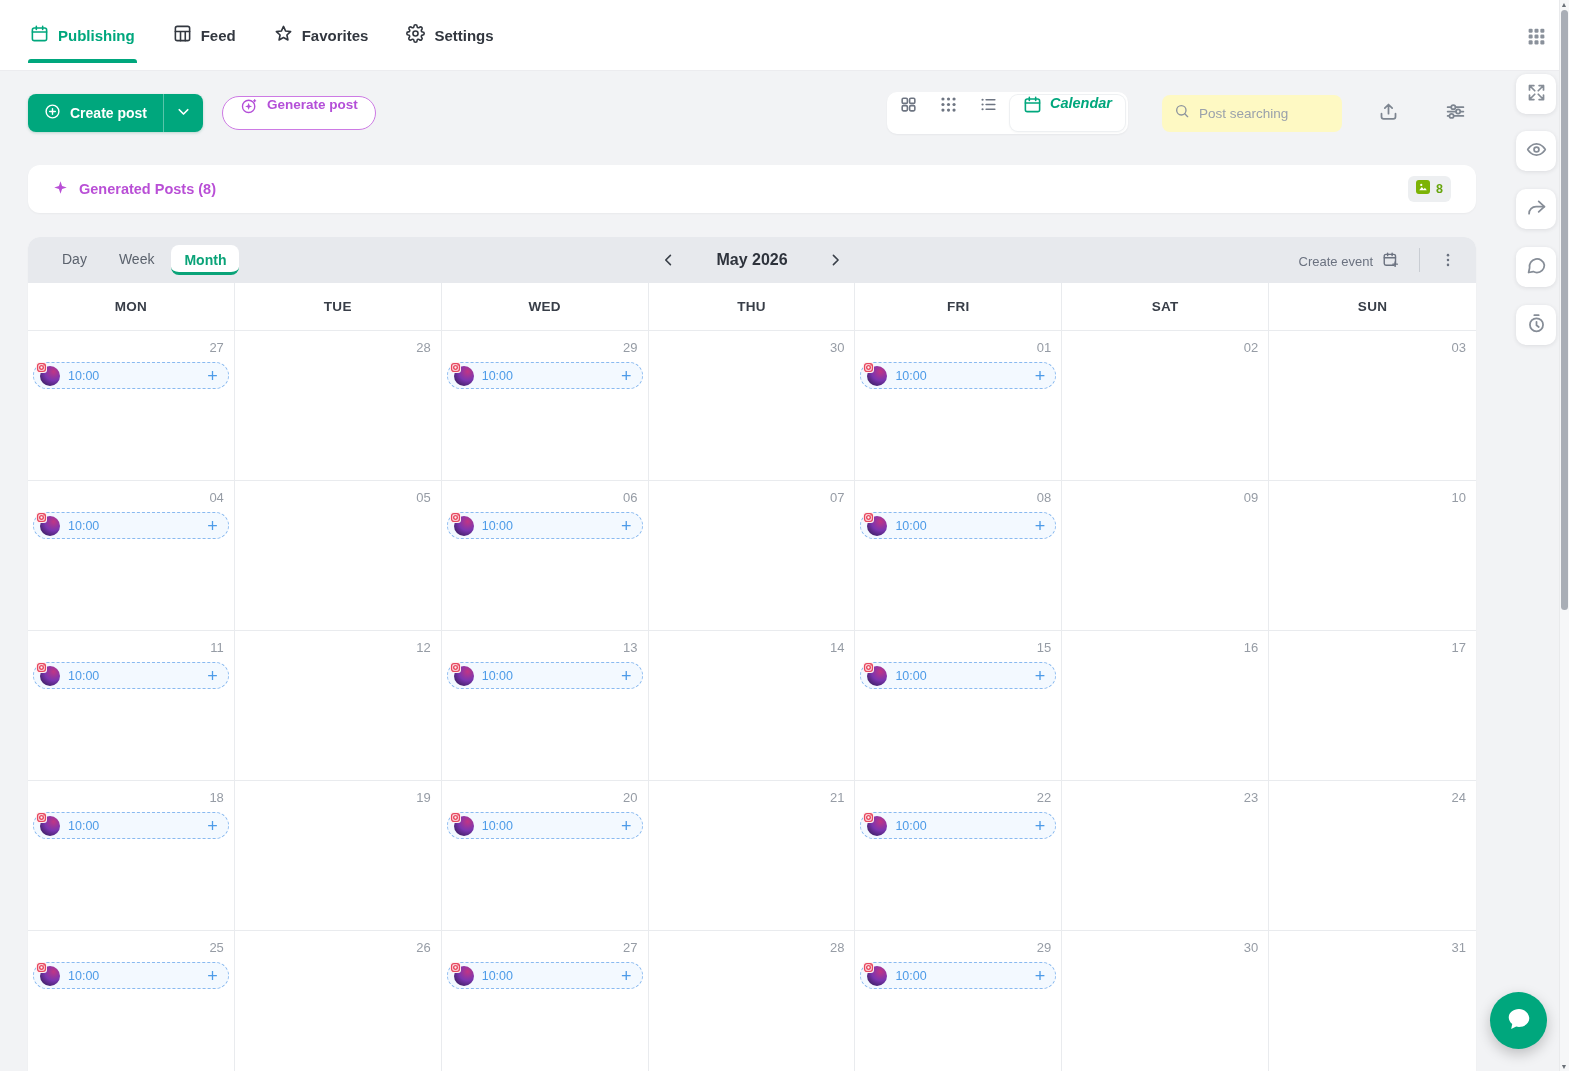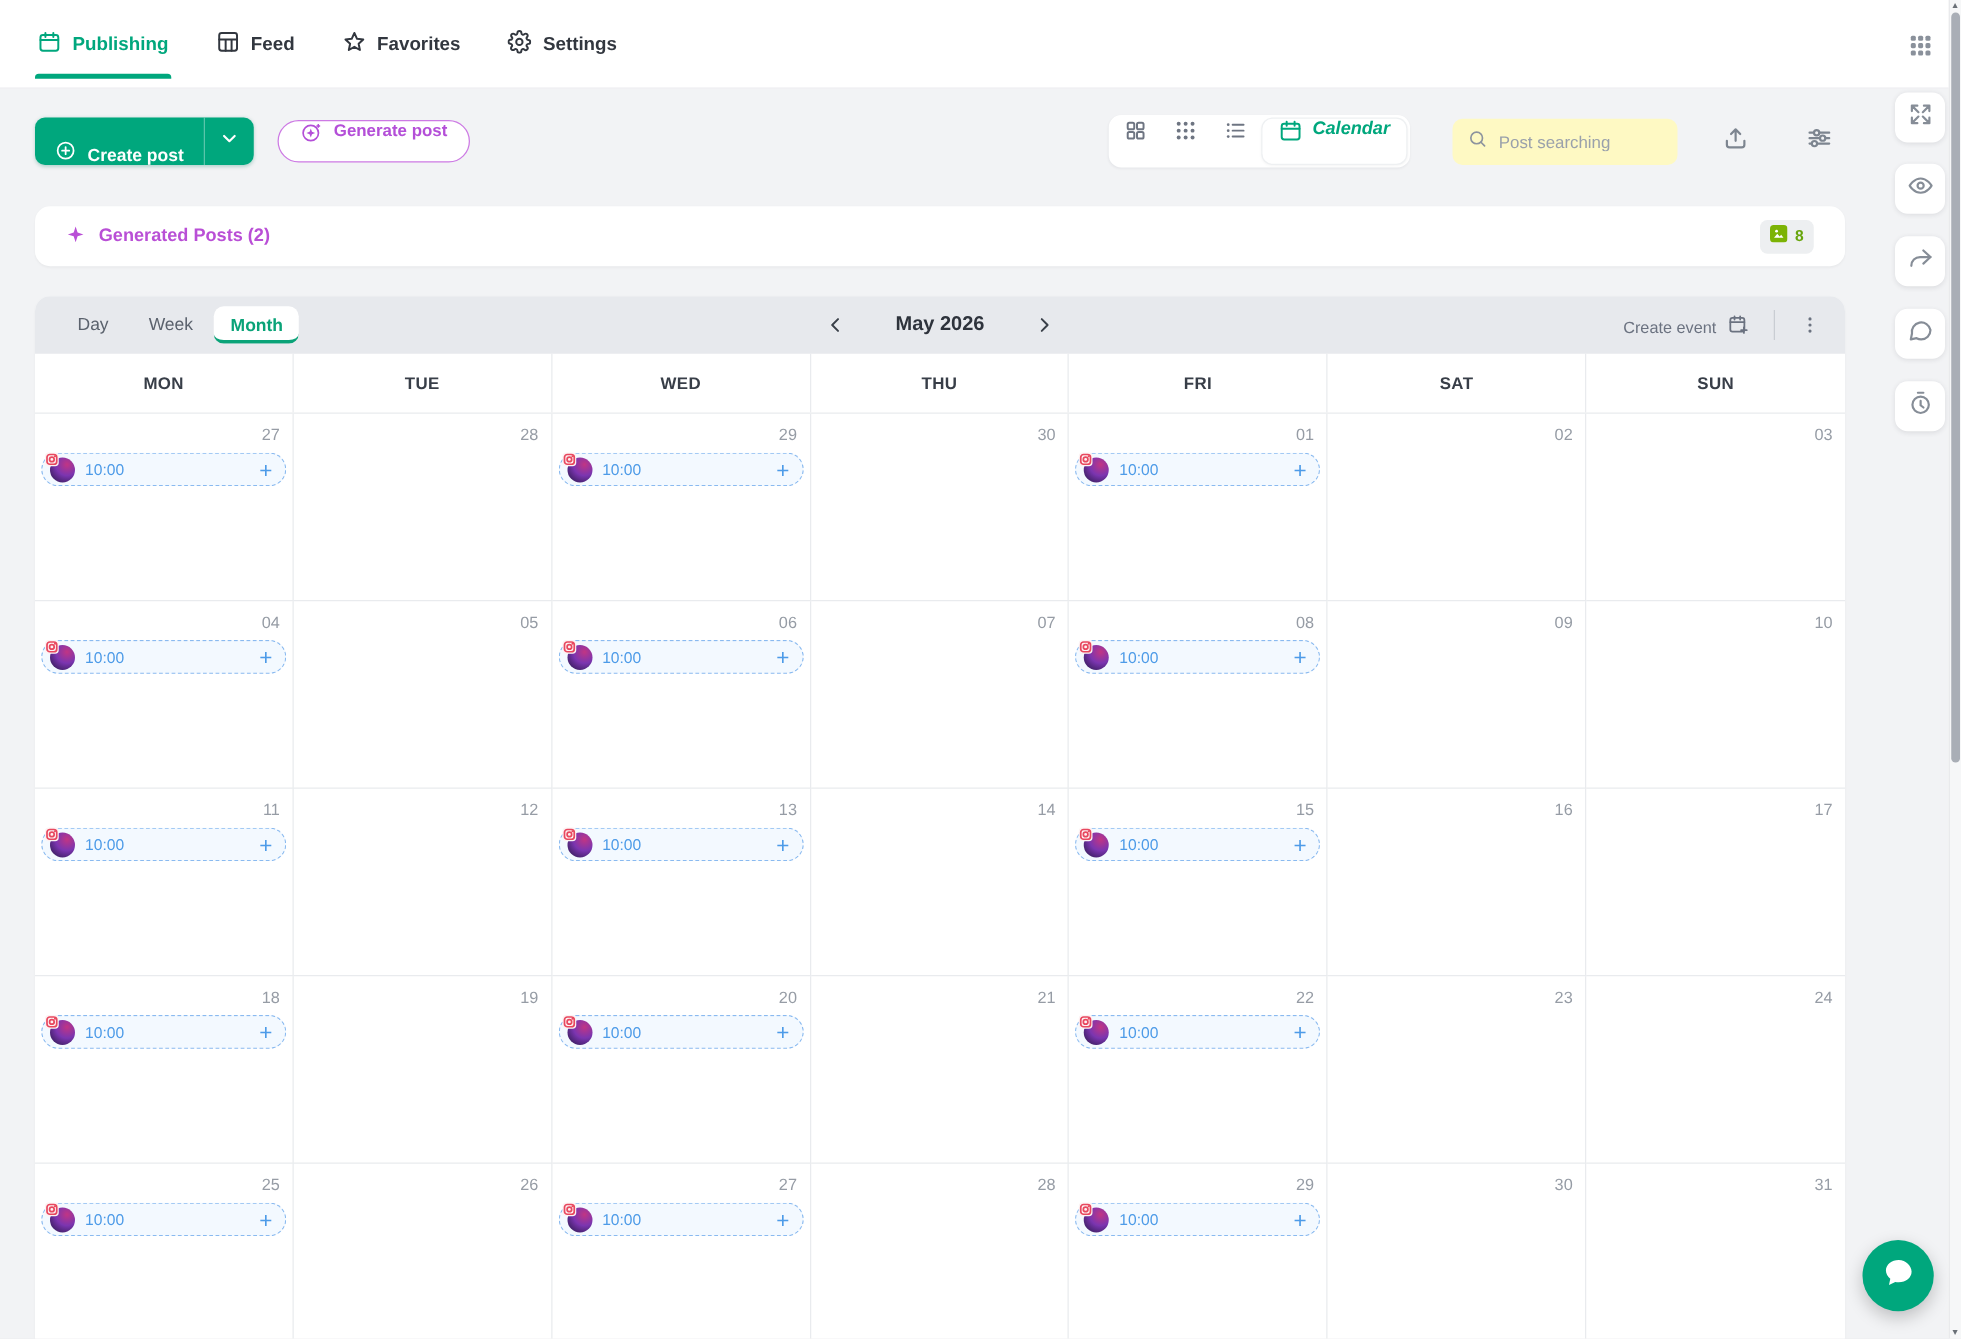--- a/index.html
+++ b/index.html
@@ -32,21 +32,21 @@
   .scroll-thumb { position:absolute; top:2px; right:1px; width:7px; height:600px; background:#a9aeb6; border-radius:4px; }
   .scroll-arrow { position:absolute; right:1px; width:8px; text-align:center; font-size:7px; color:#6a7077; }
 
   
   .content { position:absolute; top:71px; left:0; right:65px; bottom:0; padding:21px 28px 0; }
 
   
   .toolbar { display:flex; align-items:center; }
   .btn-create { display:flex; align-items:stretch; height:38px; background:#00a77d; border-radius:8px;
                 overflow:hidden; color:#fff; cursor:pointer; box-shadow:0 1px 3px rgba(0,120,90,.25); }
-  .btn-create .main { display:flex; align-items:flex-end; gap:9px; padding:0 16px; font-size:14px; font-weight:700; }
+  .btn-create .main { display:flex; align-items:center; gap:9px; padding:0 16px; font-size:14px; font-weight:700; }
   .btn-create .caret { display:flex; align-items:center; padding:0 11px; border-left:1px solid rgba(255,255,255,.35); }
   .btn-create svg { width:17px; height:17px; }
   .btn-generate { display:flex; align-items:flex-start; gap:9px; height:34px; padding:0 17px; margin-left:19px;
                   border:1px solid #cd7ae4; border-radius:17px; background:#fff; color:#b44fd8;
                   font-size:13.5px; font-weight:700; cursor:pointer; }
   .btn-generate svg { width:18px; height:18px; }
 
   .right-tools { display:flex; align-items:center; margin-left:auto; }
   .view-switcher { display:flex; align-items:center; gap:2px; background:#fff; border-radius:10px;
                    padding:3px; height:42px; box-shadow:0 1px 2px rgba(20,24,34,.05); }
@@ -300,21 +300,21 @@
               </svg></span>
         </div>
       </div>
     </div>
 
     <div class="gen-card">
       <div class="gen-label">
         <span><svg viewBox="0 0 24 24" fill="currentColor">
               <path d="M12 2l2.5 7.5L22 12l-7.5 2.5L12 22l-2.5-7.5L2 12l7.5-2.5z"></path>
             </svg></span>
-        <span>Generated Posts (2)</span>
+        <span>Generated Posts (8)</span>
       </div>
       <div class="gen-badge">
         <span><svg viewBox="0 0 24 24">
               <rect width="24" height="24" rx="5" fill="#7cb305"></rect>
               <circle cx="9" cy="8.5" r="1.9" fill="#fff"></circle>
               <path d="M5.5 17.5l4.5-5.5 3.2 3.8 2.1-2.6 3.2 4.3z" fill="#fff"></path>
             </svg></span>
         <span class="num">8</span>
       </div>
     </div>

